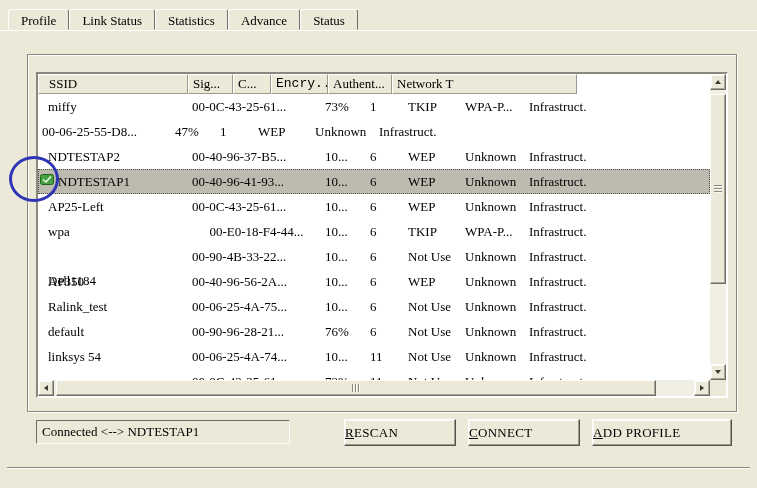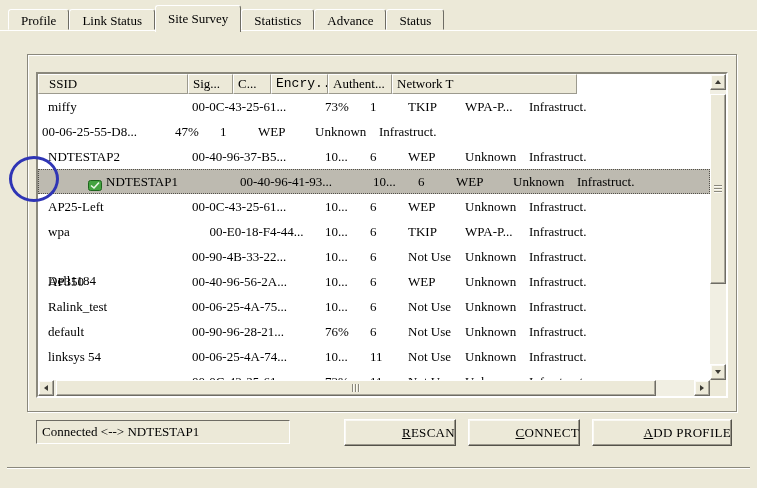--- a/index.html
+++ b/index.html
@@ -57,21 +57,21 @@
   }
   .hcell:first-child { padding-left: 10px; }
   .lrows { position: absolute; left: 0; top: 20px; width: 672px; height: 286px; overflow: hidden; background: #FFFFFF; }
   .lrow { display: flex; height: 25px; }
   .lrow.sel { background: #BDBAB0; outline: 1px dotted #52504A; outline-offset: -1px; }
   .cell {
     height: 25px; line-height: 25px; padding-left: 4px;
     overflow: hidden; white-space: nowrap; flex: none;
   }
   .cell.c0 { padding-left: 10px; }
-  .cell.c0.with-icon { padding-left: 2px; display: flex; align-items: center; margin-left: 48px; }
+  .cell.c0.with-icon { padding-left: 2px; display: flex; align-items: flex-start; }
   .ap-icon { display: inline-block; width: 15px; height: 13px; margin-right: 3px; flex: none; }
 
   
   .vscroll { position: absolute; right: 0; top: 0; width: 16px; height: 306px; background: #F1EFE3; }
   .hscroll { position: absolute; left: 0; bottom: 0; width: 672px; height: 16px; background: #F1EFE3; }
   .corner  { position: absolute; right: 0; bottom: 0; width: 16px; height: 16px; background: #ECE9D8; }
   .sbtn {
     position: absolute; width: 16px; height: 16px; background: #ECE9D8;
     border: 1px solid; border-color: #FFFFFF #6E6C64 #6E6C64 #FFFFFF;
     box-shadow: inset -1px -1px 0 #A8A599, inset 1px 1px 0 #FBFAF6;
@@ -108,21 +108,21 @@
     background: #ECE9D8;
     border: 1px solid; border-color: #6E6C64 #FFFFFF #FFFFFF #6E6C64;
     padding: 3px 5px 0 5px; white-space: nowrap; overflow: hidden;
   }
   .pushbtn {
     position: absolute; top: 419px; height: 27px;
     background: #ECE9D8;
     border: 1px solid; border-color: #FFFFFF #54524A #54524A #FFFFFF;
     box-shadow: inset -1px -1px 0 #9B988C, inset 1px 1px 0 #FAF9F4;
     font-family: "Liberation Serif", "DejaVu Serif", serif;
-    font-size: 13px; color: #000; text-align: right; letter-spacing: 0.3px;
+    font-size: 13px; color: #000; text-align: left; letter-spacing: 0.3px;
     cursor: default;
   }
   .btn-rescan  { left: 344px; width: 112px; }
   .btn-connect { left: 468px; width: 112px; }
   .btn-add     { left: 592px; width: 140px; }
 
   .bottom-line {
     position: absolute; left: 7px; top: 467px; width: 743px; height: 0;
     border-top: 1px solid #8A887C; border-bottom: 1px solid #FFFFFF;
   }
@@ -135,21 +135,20 @@
   }
 </style>
 </head>
 <body>
 
 <div class="window">
 
   <div class="tabstrip" id="tabstrip">
       <div class="tab">Profile</div>
       <div class="tab">Link Status</div>
-      <div class="tab active">Site Survey</div>
       <div class="tab">Statistics</div>
       <div class="tab">Advance</div>
       <div class="tab">Status</div>
     </div>
   <div class="page-top-line"></div>
 
   <div class="groupbox"></div>
 
   <div class="list">
     <div class="lheader" id="listheader">

